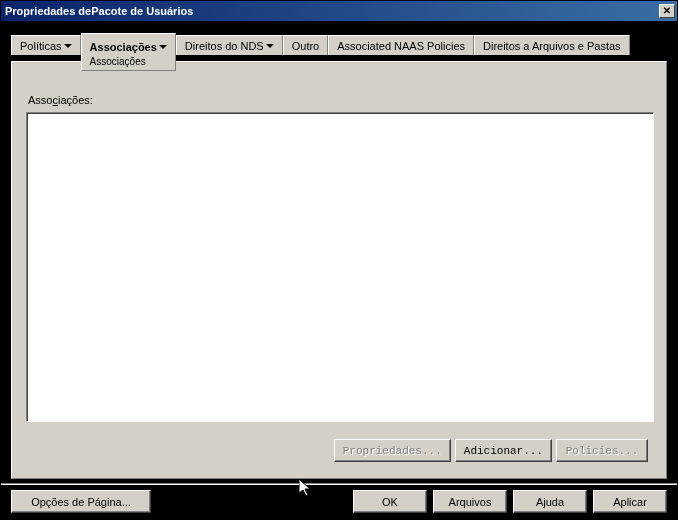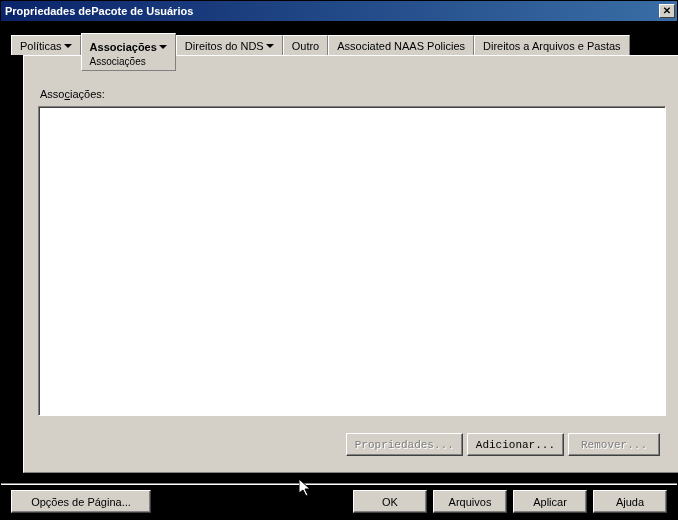--- a/index.html
+++ b/index.html
@@ -83,29 +83,28 @@
   }
   .dropdown-arrow {
     width: 0; height: 0;
     border-left: 4px solid transparent;
     border-right: 4px solid transparent;
     border-top: 4px solid #000;
     margin-left: 2px;
   }
   .panel {
     position: absolute;
-    top: 54px; left: 10px;
+    top: 60px; left: 10px;
     width: 656px; height: 418px;
     border-top: 1px solid #fff;
     border-left: 1px solid #fff;
     border-right: 1px solid #808080;
     border-bottom: 1px solid #808080;
     background: #d4d0c8;
     z-index: 1;
-    margin-left: 12px;
   }
   .group {
     position: absolute;
     top: 18px; left: 10px;
     width: 636px; height: 390px;
   }
   .label {
     position: absolute;
     top: 14px; left: 6px;
   }
@@ -209,42 +208,42 @@
       </div>
       <div class="listbox"></div>
       <div class="btn-row">
         <div class="btn disabled">
           <span>Propriedades...</span>
         </div>
         <div class="btn">
           <span>Adicionar...</span>
         </div>
         <div class="btn disabled">
-          <span>Remover...</span>
+          <span>Policies...</span>
         </div>
       </div>
     </div>
   </div>
 
   <div class="bottom-bar">
     <div class="btn wide">
       <span>Opções de Página...</span>
     </div>
     <div class="spacer"></div>
     <div class="btn">
       <span>OK</span>
     </div>
     <div class="btn">
       <span>Arquivos</span>
     </div>
     <div class="btn">
+      <span>Ajuda</span>
+    </div>
+    <div class="btn">
       <span>Aplicar</span>
-    </div>
-    <div class="btn">
-      <span>Ajuda</span>
     </div>
   </div>
 
   <svg class="cursor" width="16" height="20">
     <path d="M0,0 L0,14 L4,11 L7,17 L9,16 L6,10 L11,10 Z" fill="#fff" stroke="#000" stroke-width="1"></path>
   </svg>
 
 </div>
 
 </body></html>

